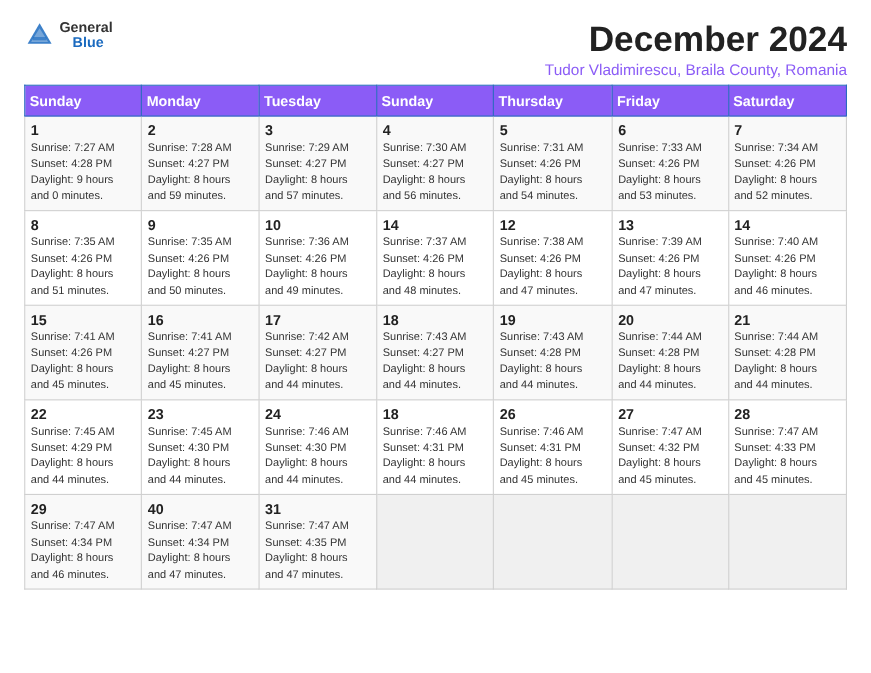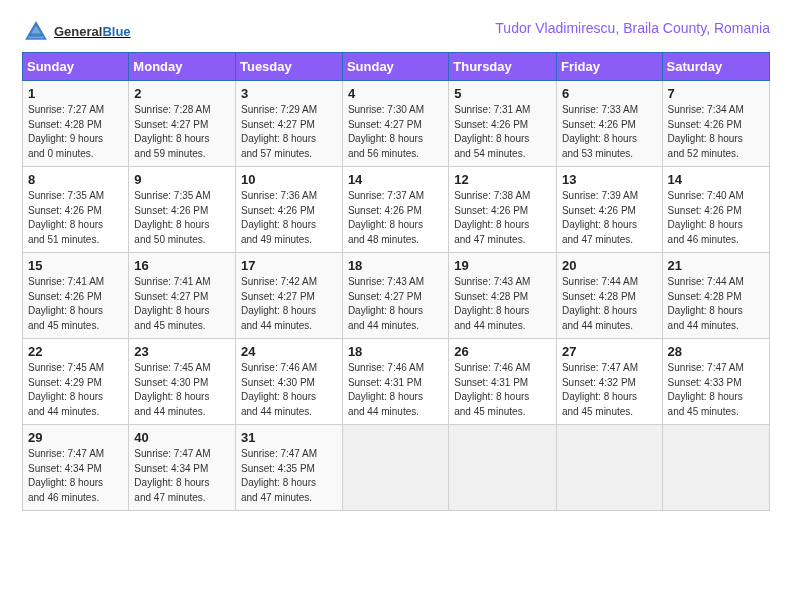--- a/index.html
+++ b/index.html
@@ -22,33 +22,33 @@
       justify-content: space-between;
       margin-bottom: 6px;
     }
     .logo {
       display: flex;
       align-items: center;
       gap: 4px;
     }
     .logo-text {
       display: flex;
-      flex-direction: row;
+      flex-direction: column;
       line-height: 1.1;
-      text-decoration: underline;
     }
     .logo-general {
       font-size: 13px;
       font-weight: bold;
       color: #333;
     }
     .logo-blue {
       font-size: 13px;
       font-weight: bold;
       color: #1a6abf;
+      margin-left: 12px;
     }
     .logo-icon {
       width: 28px;
       height: 28px;
     }
     .title-area {
       text-align: right;
     }
     .main-title {
       font-size: 32px;
@@ -115,20 +115,21 @@
         <polygon points="18,4 32,28 4,28" fill="#1a6abf" opacity="0.85"></polygon>
         <polygon points="18,10 28,26 8,26" fill="#fff" opacity="0.3"></polygon>
         <rect x="10" y="20" width="16" height="4" fill="#1a6abf" opacity="0.6" rx="1"></rect>
       </svg>
       <div class="logo-text">
         <span class="logo-general">General</span>
         <span class="logo-blue">Blue</span>
       </div>
     </div>
     <div class="title-area">
+      <div class="main-title">December 2024</div>
       <div class="subtitle">Tudor Vladimirescu, Braila County, Romania</div>
     </div>
   </div>
 
   <table class="calendar">
     <thead>
       <tr>
       <th>Sunday</th>
           <th>Monday</th>
           <th>Tuesday</th>

